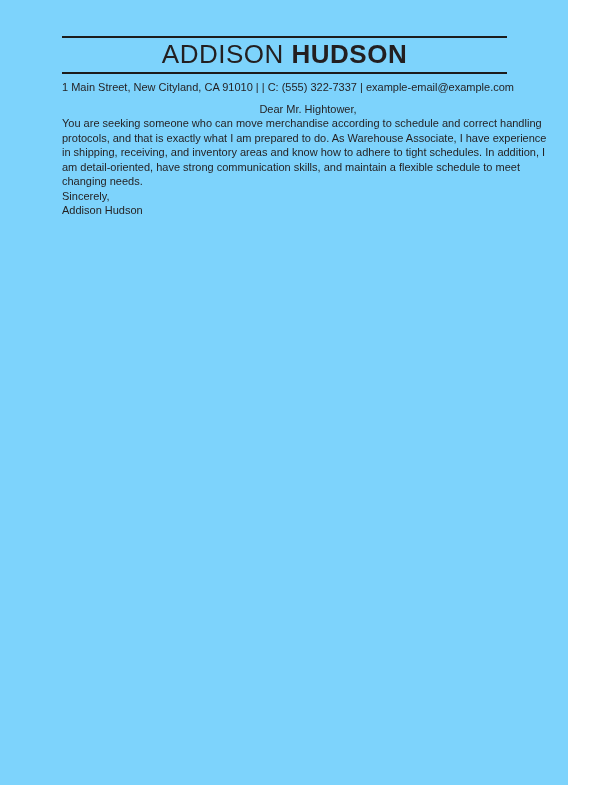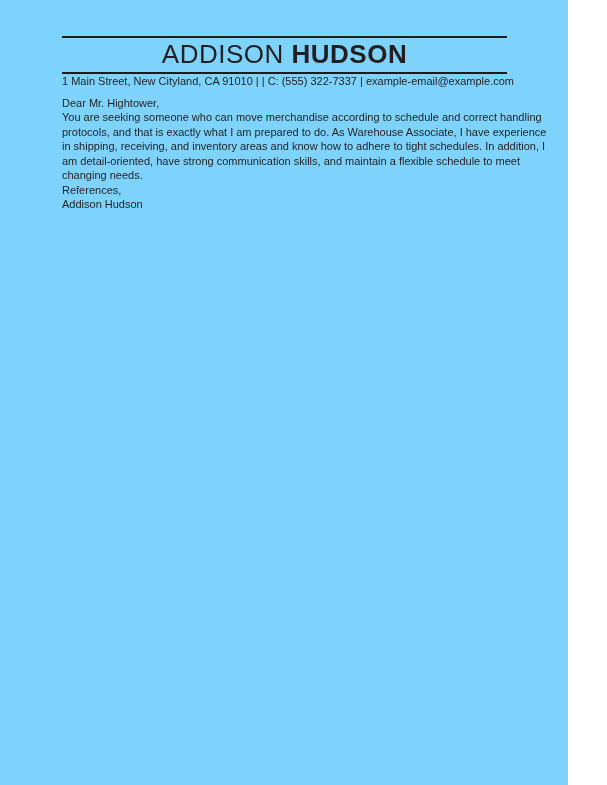--- a/index.html
+++ b/index.html
@@ -33,32 +33,33 @@
     letter-spacing: 0.5px;
     white-space: nowrap;
   }
   .name .last {
     font-weight: bold;
   }
   .contact {
     text-align: left;
     font-size: 11px;
     line-height: 14px;
+    margin-top: 6px;
     white-space: nowrap;
   }
   .letter-body {
     margin: 8px 0 0 62px;
     width: 492px;
     font-size: 11px;
     line-height: 14.5px;
   }
   .letter-body p {
     margin: 0;
   }
-  .salutation { margin: 0 0 5px 0; }
+  .salutation { margin: 0 0 5px 0; text-align: center; }
   .paragraph  { margin: 0 0 14px 0; }
   .closing    { margin: 0 0 29px 0; }
   .signature  { margin: 0; }
 </style>
 </head>
 <body>
 
 <div class="page">
 
   <div class="header">
@@ -67,17 +68,17 @@
       <span>ADDISON</span>
       <span class="last">HUDSON</span>
     </div>
     <div class="rule rule-bottom"></div>
     <div class="contact">1 Main Street, New Cityland, CA 91010 | | C: (555) 322-7337 | example-email@example.com</div>
   </div>
 
   <div class="letter-body">
     <p class="salutation">Dear Mr. Hightower,</p>
     <p class="paragraph">You are seeking someone who can move merchandise according to schedule and correct handling protocols, and that is exactly what I am prepared to do. As Warehouse Associate, I have experience in shipping, receiving, and inventory areas and know how to adhere to tight schedules. In addition, I am detail-oriented, have strong communication skills, and maintain a flexible schedule to meet changing needs.</p>
-    <p class="closing">References,</p>
+    <p class="closing">Sincerely,</p>
     <p class="signature">Addison Hudson</p>
   </div>
 
 </div>
 
 </body></html>

